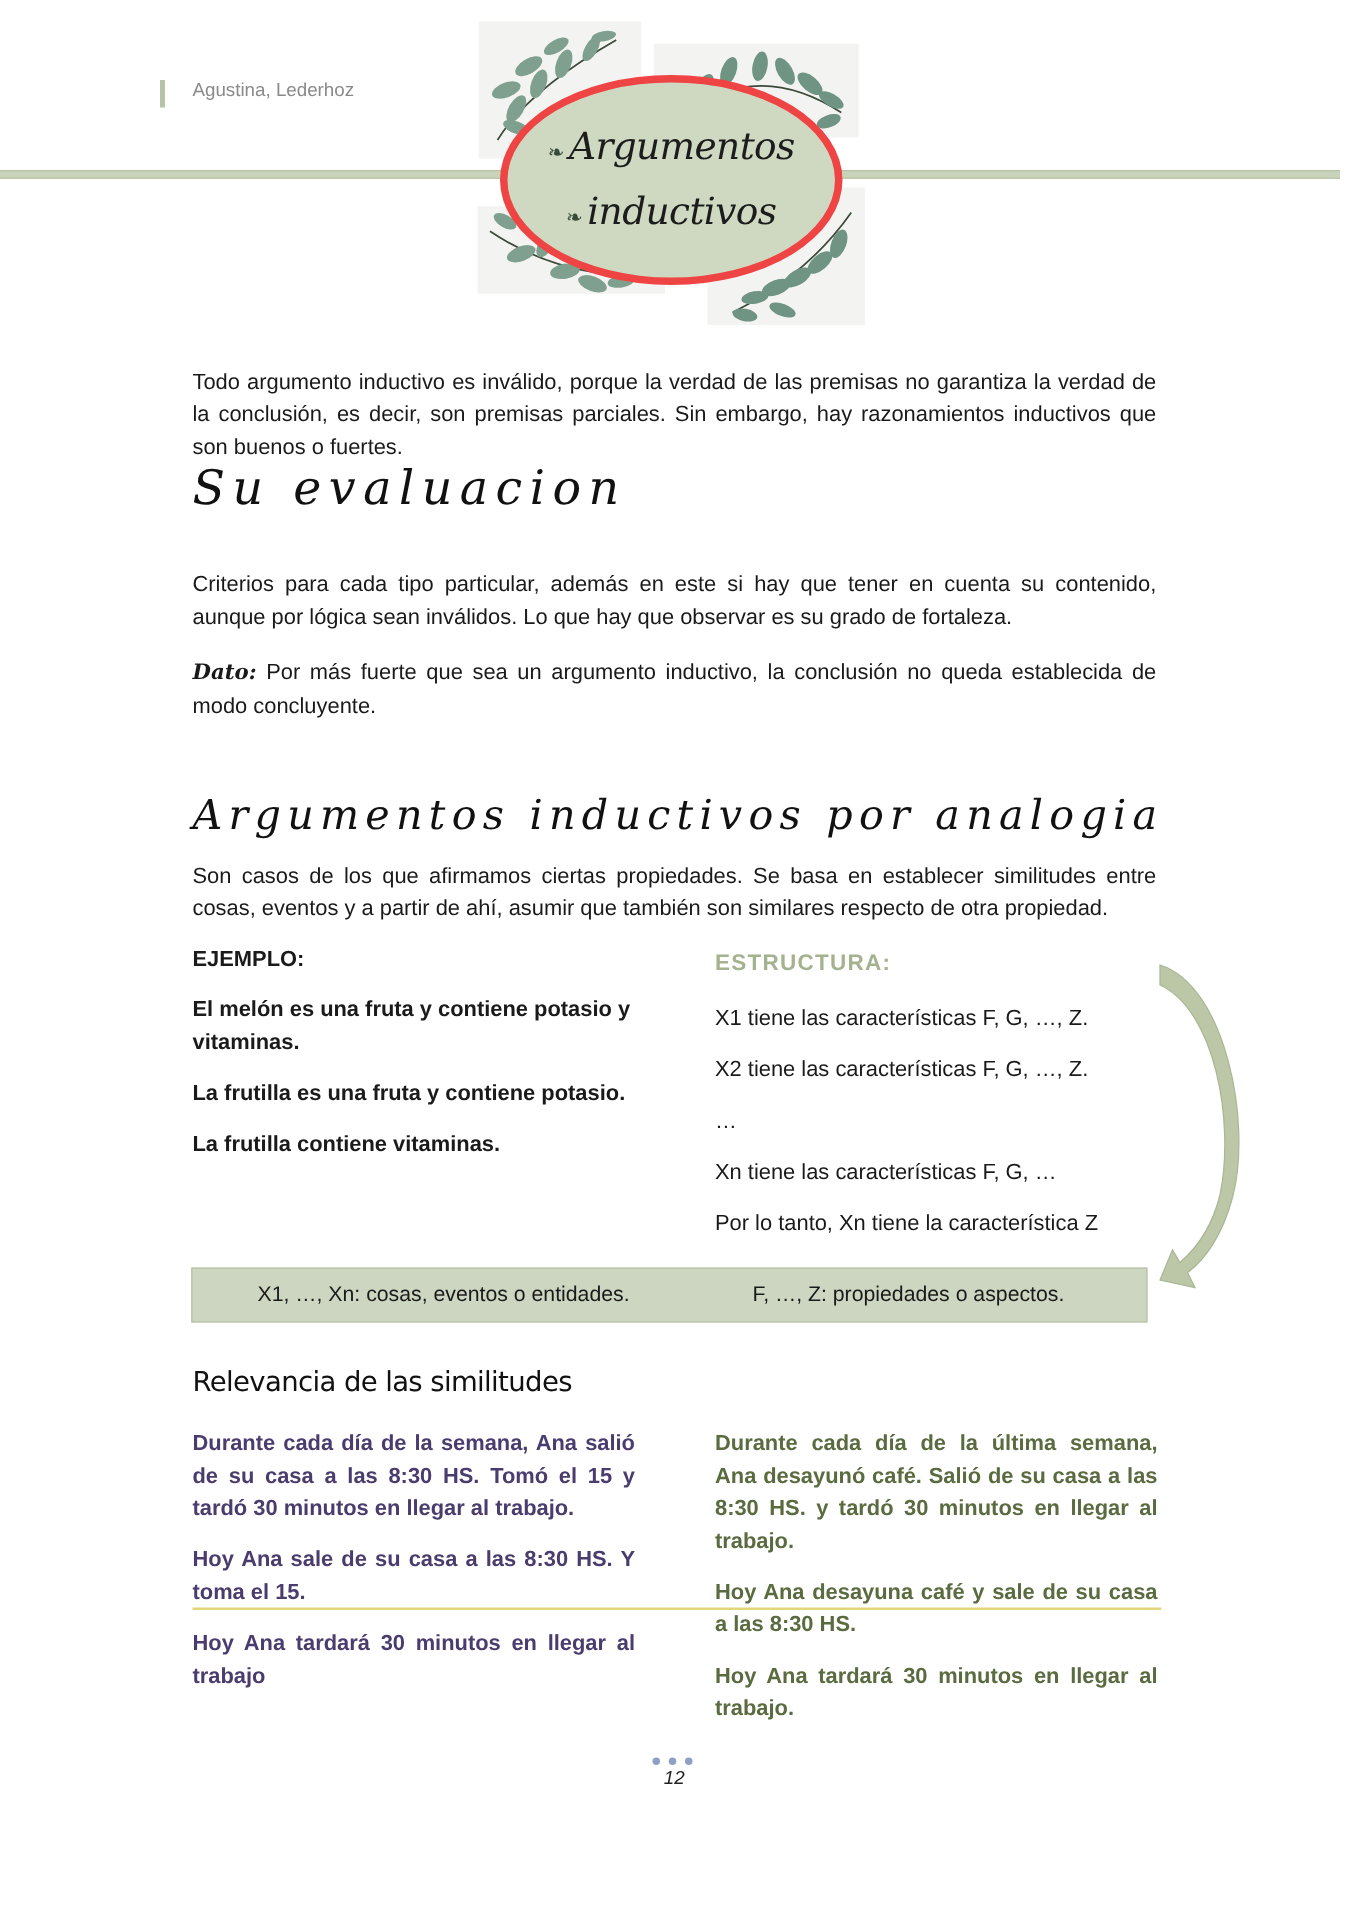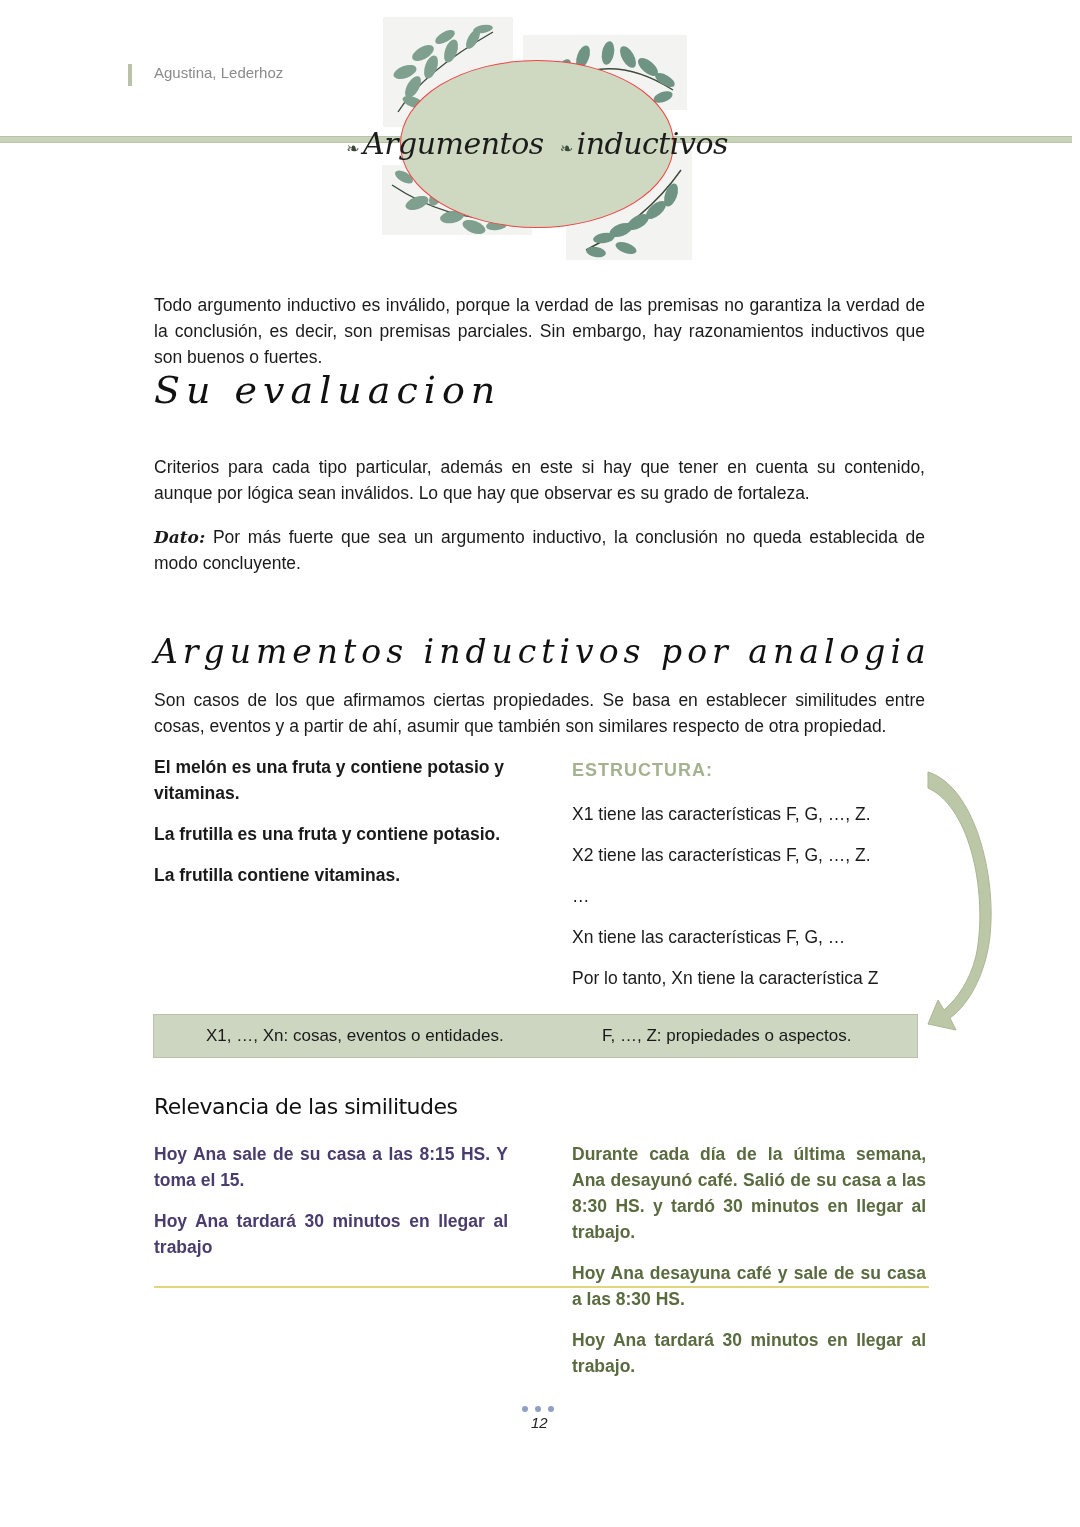--- a/index.html
+++ b/index.html
@@ -7,22 +7,22 @@
          font-family: "Liberation Sans", sans-serif; color: #1a1a1a; }
 
   .author-bar { position: absolute; left: 128px; top: 64px; width: 4px; height: 22px; background: #b7c2a6; }
   .author { position: absolute; left: 154px; top: 64px; font-size: 15px; color: #8a8a8a; }
 
   .header-line { position: absolute; left: 0; top: 136px; width: 1072px; height: 7px; background: #c9d3ba; border-top: 1px solid #b8c4a7; border-bottom: 1px solid #b8c4a7; box-sizing: border-box; }
 
   .leaf-box { position: absolute; background: #f3f4f2; }
 
   .title-oval { position: absolute; left: 400px; top: 60px; width: 274px; height: 168px; border-radius: 50%;
-                background: #cfd9c1; border: 1px solid #ef4444; box-sizing: border-box;
-                display: flex; flex-direction: row; align-items: center; justify-content: center; gap: 16px; }
+                background: #cfd9c1; border: 6px solid #ef4444; box-sizing: border-box;
+                display: flex; flex-direction: column; align-items: center; justify-content: center; gap: 16px; }
   .title-oval .t { font-family: "DejaVu Serif", serif; font-style: italic; font-size: 30px; color: #1c1c1c; line-height: 1.2; letter-spacing: -0.5px; }
   .title-oval .t::before { content: "\2767"; font-size: 16px; margin-right: 4px; color: #3a4a36; font-style: normal; }
 
   .p { position: absolute; left: 154px; width: 771px; font-size: 17.5px; line-height: 26px; text-align: justify; color: #1a1a1a; }
 
   .script-h { position: absolute; left: 154px; font-family: "DejaVu Serif", serif; font-style: italic; color: #111; letter-spacing: 6px; }
 
   .bold-label { font-weight: bold; font-style: italic; font-family: "DejaVu Serif", serif; font-size: 17px; }
 
   .col-left { position: absolute; left: 154px; width: 360px; }
@@ -129,20 +129,21 @@
 <div class="script-h" style="top:368px;font-size:38px;">Su evaluacion</div>
 <div class="p" style="top:454px;">Criterios para cada tipo particular, además en este si hay que tener en cuenta su contenido, aunque por lógica sean inválidos. Lo que hay que observar es su grado de fortaleza.</div>
 <div class="p" style="top:524px;">
   <span class="bold-label">Dato:</span><span> Por más fuerte que sea un argumento inductivo, la conclusión no queda establecida de modo concluyente.</span>
 </div>
 
 <div class="script-h" style="top:632px;font-size:33px;letter-spacing:5px;">Argumentos inductivos por analogia</div>
 <div class="p" style="top:687px;">Son casos de los que afirmamos ciertas propiedades. Se basa en establecer similitudes entre cosas, eventos y a partir de ahí, asumir que también son similares respecto de otra propiedad.</div>
 
 <div class="col-left" style="top:754px;">
+  <div class="ex-head">EJEMPLO:</div>
   <div class="ex-item">El melón es una fruta y contiene potasio y vitaminas.</div>
   <div class="ex-item">La frutilla es una fruta y contiene potasio.</div>
   <div class="ex-item">La frutilla contiene vitaminas.</div>
 </div>
 
 <div class="col-right" style="top:757px;">
   <div class="st-head">ESTRUCTURA:</div>
   <div class="st-item">X1 tiene las características F, G, …, Z.</div>
   <div class="st-item">X2 tiene las características F, G, …, Z.</div>
   <div class="st-item">…</div>
@@ -155,21 +156,22 @@
 </svg>
 
 <div class="legend-bar">
   <span class="l1">X1, …, Xn: cosas, eventos o entidades.</span>
   <span class="l2">F, …, Z: propiedades o aspectos.</span>
 </div>
 
 <div class="rel-h">Relevancia de las similitudes</div>
 
 <div class="rel-left" style="top:1141px;">
-  <p class="rel-p">Hoy Ana sale de su casa a las 8:15 HS. Y toma el 15.</p>
+  <p class="rel-p">Durante cada día de la semana, Ana salió de su casa a las 8:30 HS. Tomó el 15 y tardó 30 minutos en llegar al trabajo.</p>
+  <p class="rel-p">Hoy Ana sale de su casa a las 8:30 HS. Y toma el 15.</p>
   <p class="rel-p" style="margin-top:2px;">Hoy Ana tardará 30 minutos en llegar al trabajo</p>
 </div>
 
 <div class="rel-right" style="top:1141px;">
   <p class="rel-p">Durante cada día de la última semana, Ana desayunó café. Salió de su casa a las 8:30 HS. y tardó 30 minutos en llegar al trabajo.</p>
   <p class="rel-p">Hoy Ana desayuna café y sale de su casa a las 8:30 HS.</p>
   <p class="rel-p" style="margin-top:2px;">Hoy Ana tardará 30 minutos en llegar al trabajo.</p>
 </div>
 
 <div class="rel-divider"></div>

